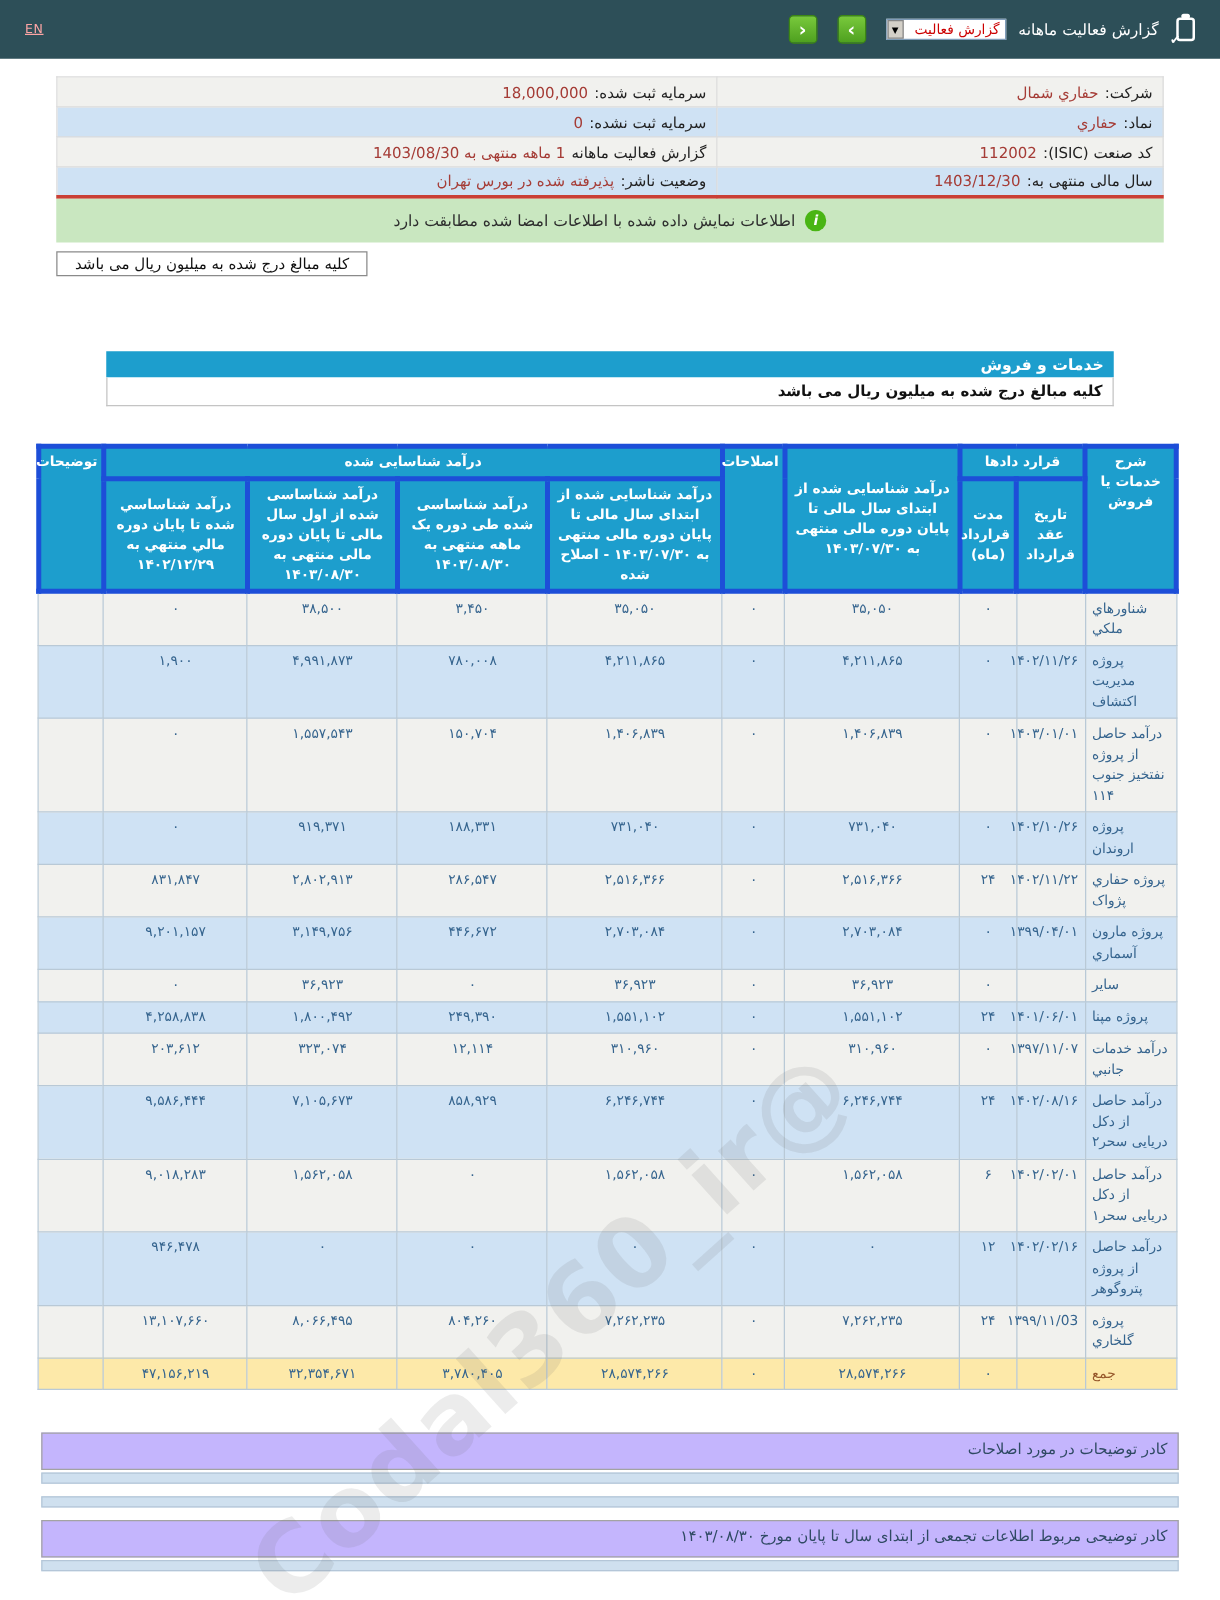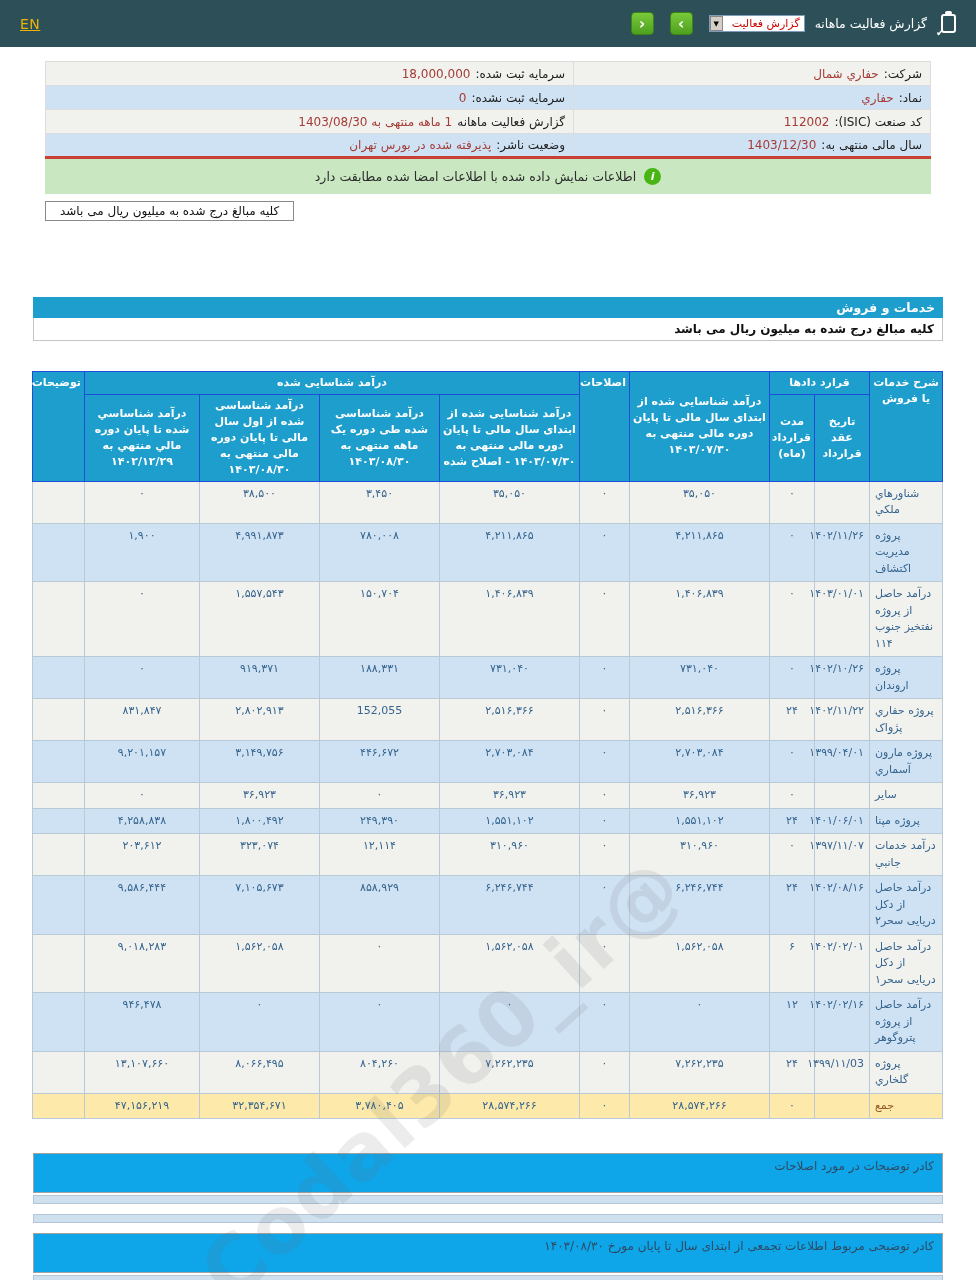--- a/index.html
+++ b/index.html
@@ -22,21 +22,21 @@
     padding-right:4px; cursor:pointer; }
   .sel-text { color:#cc0000; font-size:11px; white-space:nowrap; }
   .sel-arrow { width:13px; height:15px; background:#d4d0c8; border:1px solid #888;
     color:#000; font-size:7px; display:inline-flex; align-items:center;
     justify-content:center; margin-right:4px; }
   .tb-btn { width:23px; height:23px; border-radius:4px; margin-right:6px;
     background:linear-gradient(#79c93c,#4ea01f); border:1px solid #3c8713;
     color:#fff; font-weight:bold; font-size:15px; display:inline-flex;
     align-items:center; justify-content:center; cursor:pointer; }
   .tb-btn:first-of-type { margin-right:40px; }
-  .en { color:#eab308; font-size:14px; text-decoration:underline; cursor:pointer;
+  .en { color:#fca5a5; font-size:10px; text-decoration:underline; cursor:pointer;
     letter-spacing:0.5px; }
 
   
   .info-wrap { width:886px; margin:14px auto 0; direction:rtl; }
   .info-table { width:100%; border-collapse:collapse; background:#fdfdfd;
     border:1px solid #d5d5d5; }
   .info-table td { border:1px solid #dcdcdc; font-size:12px; padding:3px 8px;
     height:24px; color:#222; white-space:nowrap; }
   .info-val { color:#a53c36; margin-right:5px; }
   .red-line { border-bottom:3px solid #ca3f35; }
@@ -49,31 +49,31 @@
     color:#fff; font-size:11px; font-weight:bold; font-style:italic;
     display:inline-flex; align-items:center; justify-content:center; }
 
   
   .unit-row { width:886px; margin:6px auto 0; text-align:left; }
   .unit-btn { direction:rtl; display:inline-block; background:#fff;
     border:1px solid #8a8a8a; font-size:12px; color:#111; padding:2px 14px;
     cursor:pointer; font-family:"DejaVu Sans", sans-serif; }
 
   
-  .section { width:910px; margin:76px auto 0; direction:rtl; }
+  .section { width:806px; margin:60px auto 0; direction:rtl; }
   .sec-bar { background:#1d9ecd; color:#fff; font-weight:bold; font-size:12.5px;
     padding:3px 8px; }
   .sec-note { background:#fff; border:1px solid #c4c4c4; border-top:none;
     font-weight:bold; font-size:12px; color:#111; padding:4px 8px; }
 
   
   .tbl-wrap { width:910px; margin:30px auto 0; direction:rtl; position:relative; }
   table.sales { width:100%; border-collapse:collapse; table-layout:fixed; }
   table.sales th { background:#1d9ecd; color:#fff; font-weight:bold;
-    font-size:11px; border:1px solid #1d4ed8; padding:3px 3px; line-height:1.45; }
+    font-size:11px; border:4px solid #1d4ed8; padding:3px 3px; line-height:1.45; }
   table.sales th.top-group { vertical-align:middle; }
   table.sales th.v-top { vertical-align:top; }
   table.sales td { border:1px solid #b9c9d6; font-size:11px; color:#35648e;
     padding:4px 5px; line-height:1.5; vertical-align:top; }
   td.c-label { text-align:left; }
   td.c-num, td.c-date { text-align:center; }
   td.c-note { }
   tbody tr:nth-child(odd)  td { background:#f1f1ee; }
   tbody tr:nth-child(even) td { background:#cfe2f4; }
   tbody tr.total td { background:#fde9a9; font-size:11px; }
@@ -82,22 +82,22 @@
   .w-rev0730{width:140px}.w-adj{width:50px}.w-rev0730a{width:140px}
   .w-month{width:120px}.w-cum{width:120px}.w-prev{width:115px}.w-notes{width:52px}
 
   .watermark { position:absolute; left:150px; top:880px; font-size:78px;
     font-weight:bold; color:rgba(110,110,110,0.13); transform:rotate(-42deg);
     transform-origin:left top; white-space:nowrap; pointer-events:none;
     letter-spacing:2px; z-index:5; }
 
   
   .footers { width:910px; margin:34px auto 0; direction:rtl; }
-  .f-box { background:#0ea5e9; border:1px solid #a3a3a3; font-size:12px;
-    color:#2f4a63; padding:5px 8px; height:40px; cursor:pointer; }
+  .f-box { background:#c4b5fd; border:1px solid #a3a3a3; font-size:12px;
+    color:#2f4a63; padding:5px 8px; height:30px; cursor:pointer; }
   .f-strip { background:#cfe0ef; border:1px solid #b4c6d8; height:9px;
     margin:2px 0 10px; }
 </style>
 </head>
 <body>
 
 <div class="page">
 
   <header class="topbar">
     <div class="tb-right">
@@ -238,21 +238,21 @@
             <td class="c-num">۰</td>
             <td class="c-note"></td>
           </tr>
           <tr>
             <td class="c-label">پروژه حفاري پژواک</td>
             <td class="c-date">۱۴۰۲/۱۱/۲۲</td>
             <td class="c-num">۲۴</td>
             <td class="c-num">۲,۵۱۶,۳۶۶</td>
             <td class="c-num">۰</td>
             <td class="c-num">۲,۵۱۶,۳۶۶</td>
-            <td class="c-num">152,055</td>
+            <td class="c-num">۲۸۶,۵۴۷</td>
             <td class="c-num">۲,۸۰۲,۹۱۳</td>
             <td class="c-num">۸۳۱,۸۴۷</td>
             <td class="c-note"></td>
           </tr>
           <tr>
             <td class="c-label">پروژه مارون آسماري</td>
             <td class="c-date">۱۳۹۹/۰۴/۰۱</td>
             <td class="c-num">۰</td>
             <td class="c-num">۲,۷۰۳,۰۸۴</td>
             <td class="c-num">۰</td>

